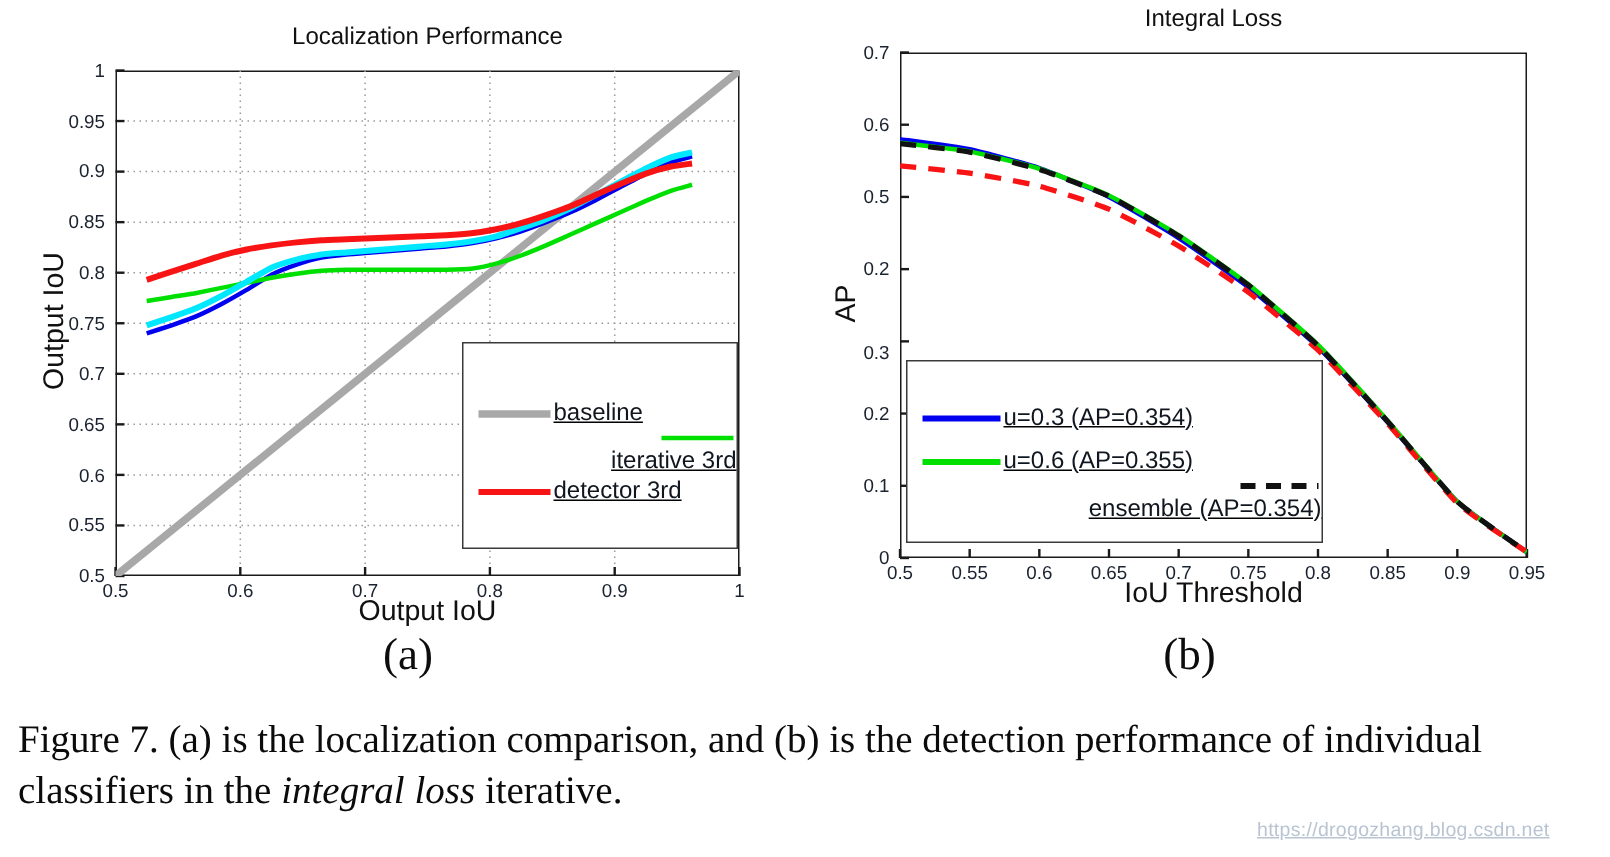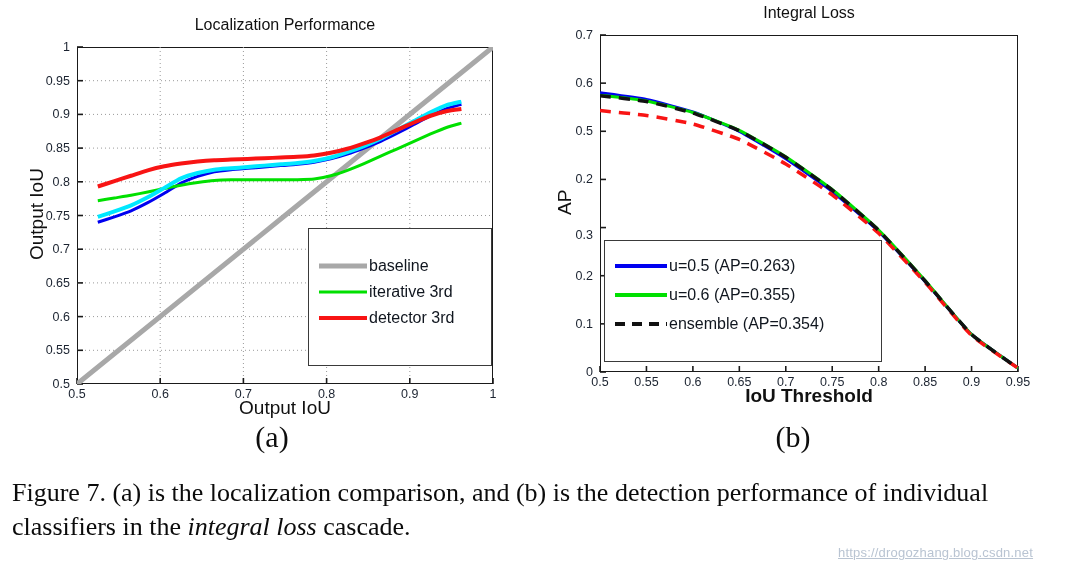--- a/index.html
+++ b/index.html
@@ -19,21 +19,21 @@
   .ytick{transform:translate(-100%,-50%);text-align:right;}
   .xtick{transform:translate(-50%,0);text-align:center;}
 
   .axis-title{position:absolute;font-size:19px;color:#111;white-space:nowrap;
       font-family:"Liberation Sans",sans-serif;}
   .axis-title.x{transform:translate(-50%,0);}
   .axis-title.y{transform-origin:0 0;}
 
   .legend-box{position:absolute;border:1.6px solid #3a3a3a;background:#fff;
       box-sizing:border-box;display:flex;flex-direction:column;justify-content:center;}
-  .legend-row{display:flex;align-items:flex-start;}
+  .legend-row{display:flex;align-items:flex-end;text-decoration:underline;}
   .legend-swatch{flex:0 0 auto;position:relative;}
   .legend-text{font-size:16px;color:#10161f;white-space:nowrap;line-height:1;
       font-family:"Liberation Sans",sans-serif;}
 
   .subcap{position:absolute;font-family:"Liberation Serif",serif;font-size:30px;
       color:#0d0d0d;transform:translate(-50%,0);white-space:nowrap;}
 
   .caption{position:absolute;font-family:"Liberation Serif",serif;font-size:26px;
       line-height:1.30;color:#0b0b0b;width:1040px;left:12px;}
   .caption .it{font-style:italic;}
@@ -117,21 +117,21 @@
 
     <div class="legend-box" id="legend-a" style="left:308px;top:216px;width:184px;height:138px;padding:4px 0;">
         <div class="legend-row" style="height: 26px; padding-left: 6px;">
           <span class="legend-swatch" style="width: 54px; height: 16px;">
             <svg width="54" height="16" style="position: absolute; left: 0px; top: 0px;">
               <line x1="4" x2="52" y1="8" y2="8" stroke="#a8a8a8" stroke-width="5"></line>
             </svg>
           </span>
           <span class="legend-text">baseline</span>
         </div>
-        <div class="legend-row" style="height: 26px; padding-left: 6px;">
+        <div class="legend-row" style="height: 26px; padding-left: 6px; flex-direction: column;">
           <span class="legend-swatch" style="width: 54px; height: 16px;">
             <svg width="54" height="16" style="position: absolute; left: 0px; top: 0px;">
               <line x1="4" x2="52" y1="8" y2="8" stroke="#00e000" stroke-width="3"></line>
             </svg>
           </span>
           <span class="legend-text">iterative 3rd</span>
         </div>
         <div class="legend-row" style="height: 26px; padding-left: 6px;">
           <span class="legend-swatch" style="width: 54px; height: 16px;">
             <svg width="54" height="16" style="position: absolute; left: 0px; top: 0px;">
@@ -190,52 +190,52 @@
         <div class="tick-label xtick" style="left: 106.444px; top: 375px;">0.55</div>
         <div class="tick-label xtick" style="left: 152.889px; top: 375px;">0.6</div>
         <div class="tick-label xtick" style="left: 199.333px; top: 375px;">0.65</div>
         <div class="tick-label xtick" style="left: 245.778px; top: 375px;">0.7</div>
         <div class="tick-label xtick" style="left: 292.222px; top: 375px;">0.75</div>
         <div class="tick-label xtick" style="left: 338.667px; top: 375px;">0.8</div>
         <div class="tick-label xtick" style="left: 385.111px; top: 375px;">0.85</div>
         <div class="tick-label xtick" style="left: 431.556px; top: 375px;">0.9</div>
         <div class="tick-label xtick" style="left: 478px; top: 375px;">0.95</div>
       </div>
-    <div class="axis-title x" style="left:269px;top:385px;font-weight:bold;">IoU Threshold</div>
+    <div class="axis-title x" style="left:269px;top:385px;">IoU Threshold</div>
     <div class="axis-title y" style="left:14px;top:215px;transform:rotate(-90deg);transform-origin:0 0;">AP</div>
 
     <div class="legend-box" id="legend-b" style="left:64px;top:240px;width:278px;height:122px;padding:3px 0;">
         <div class="legend-row" style="height: 29px; padding-left: 6px;">
           <span class="legend-swatch" style="width: 58px; height: 16px;">
             <svg width="58" height="16" style="position: absolute; left: 0px; top: 0px;">
               <line x1="4" x2="56" y1="8" y2="8" stroke="#0000f0" stroke-width="4"></line>
             </svg>
           </span>
-          <span class="legend-text">u=0.5 (AP=0.263)</span>
+          <span class="legend-text">u=0.3 (AP=0.354)</span>
         </div>
         <div class="legend-row" style="height: 29px; padding-left: 6px;">
           <span class="legend-swatch" style="width: 58px; height: 16px;">
             <svg width="58" height="16" style="position: absolute; left: 0px; top: 0px;">
               <line x1="4" x2="56" y1="8" y2="8" stroke="#00e000" stroke-width="4"></line>
             </svg>
           </span>
           <span class="legend-text">u=0.6 (AP=0.355)</span>
         </div>
-        <div class="legend-row" style="height: 29px; padding-left: 6px;">
+        <div class="legend-row" style="height: 29px; padding-left: 6px; flex-direction: column;">
           <span class="legend-swatch" style="width: 58px; height: 16px;">
             <svg width="58" height="16" style="position: absolute; left: 0px; top: 0px;">
               <line x1="4" x2="56" y1="8" y2="8" stroke="#111111" stroke-width="4" stroke-dasharray="10,7"></line>
             </svg>
           </span>
           <span class="legend-text">ensemble (AP=0.354)</span>
         </div>
       </div>
   </div>
 
   <div class="subcap" style="left:272px;top:420px;">(a)</div>
   <div class="subcap" style="left:793px;top:420px;">(b)</div>
 
   <div class="caption" style="top:476px;">
-    <span>Figure 7. (a) is the localization comparison, and (b) is the detection performance of individual classifiers in the </span><span class="it">integral loss</span><span> cascade.</span>
+    <span>Figure 7. (a) is the localization comparison, and (b) is the detection performance of individual classifiers in the </span><span class="it">integral loss</span><span> iterative.</span>
   </div>
 
   <div class="watermark" style="left:838px;top:545px;text-decoration:underline;">https://drogozhang.blog.csdn.net</div>
 </div>
 
 </body></html>

